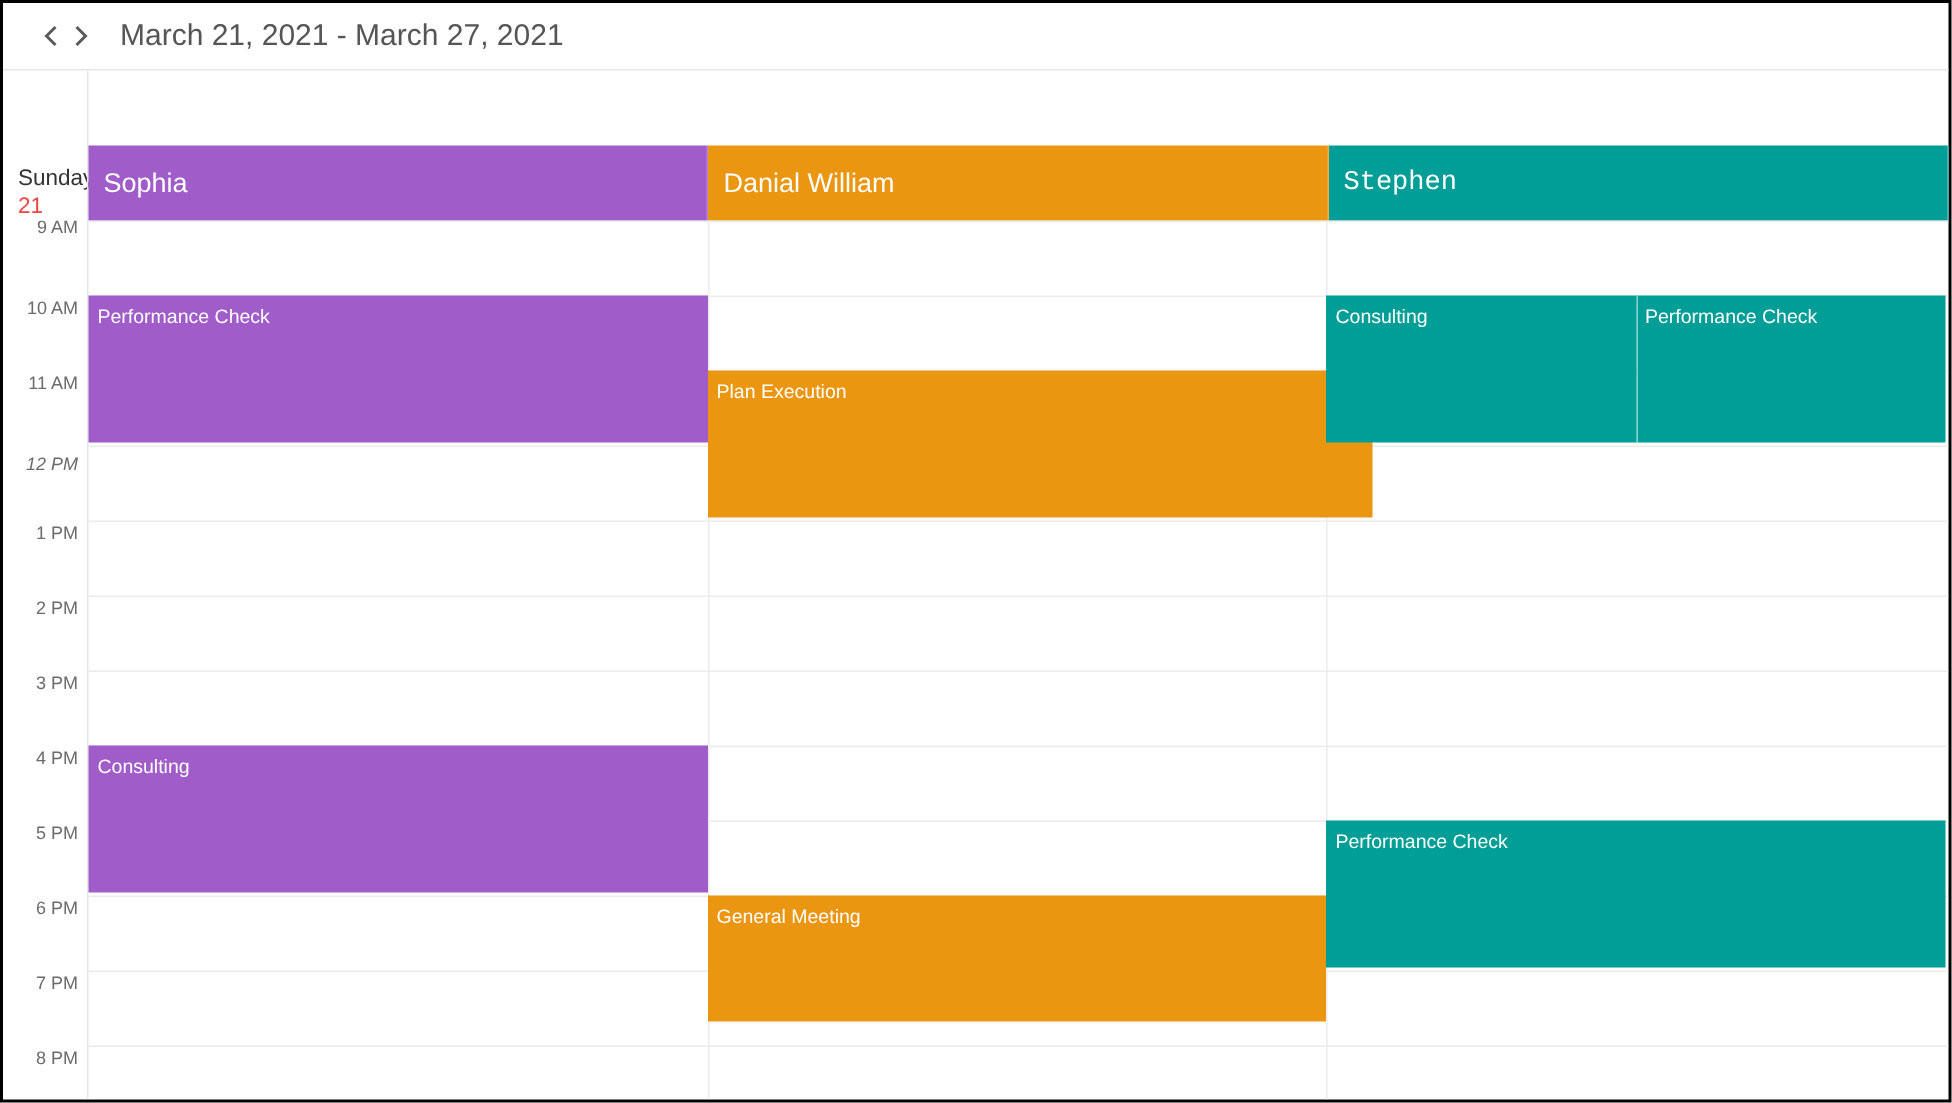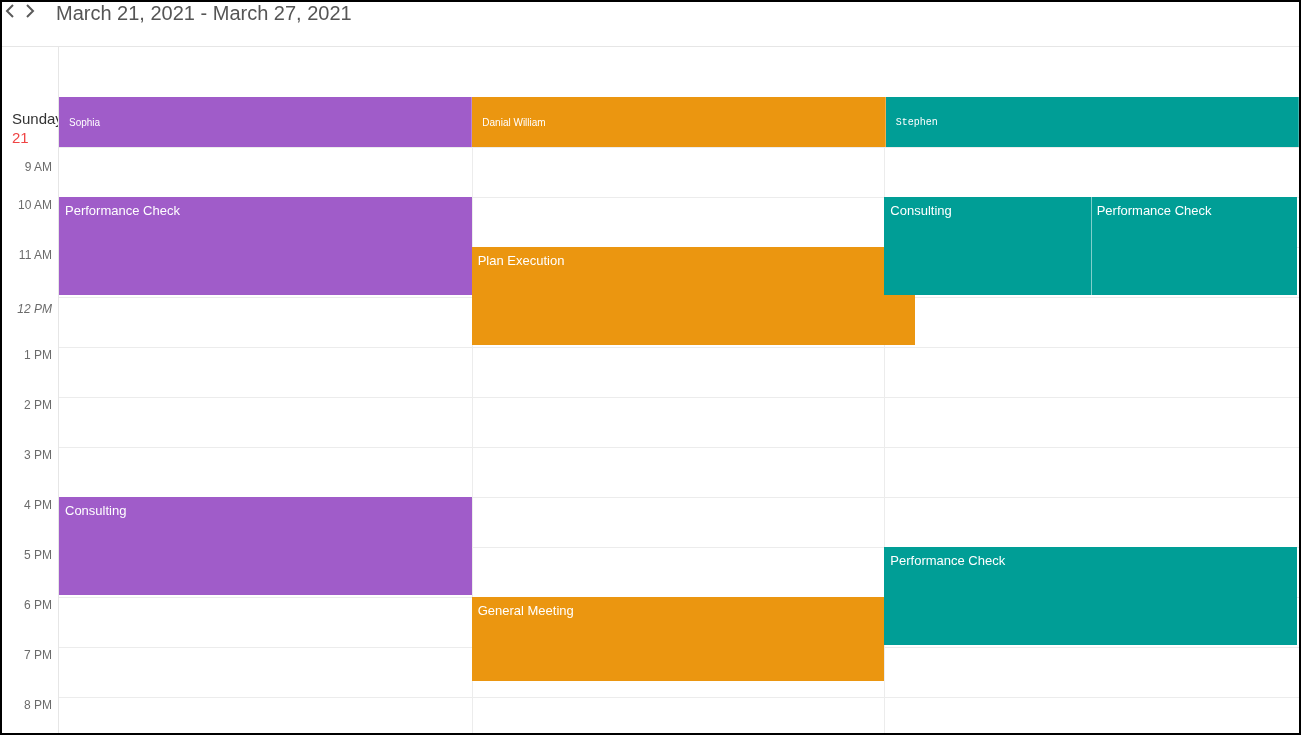--- a/index.html
+++ b/index.html
@@ -15,20 +15,22 @@
     width: 1297px;
     height: 731px;
     margin: 2px;
     display: flex;
     flex-direction: column;
     position: relative;
   }
   .toolbar {
     height: 44px;
     display: flex;
+    align-items: center;
+    padding-left: 24px;
   }
   .nav-arrow {
     width: 18px;
     height: 18px;
     display: flex;
     align-items: center;
     justify-content: center;
     cursor: pointer;
     color: #5a5a5a;
   }
@@ -64,21 +66,21 @@
   .resources-row {
     display: flex;
     height: 50px;
   }
   .resource {
     flex: 1;
     display: flex;
     align-items: center;
     padding-left: 10px;
     color: #fff;
-    font-size: 10px;
+    font-size: 18px;
     border-right: 1px solid rgba(255,255,255,0.25);
   }
   .grid {
     display: flex;
     flex: 1;
     position: relative;
     overflow: hidden;
   }
   .time-col {
     width: 57px;
@@ -159,21 +161,21 @@
     <div class="resource" id="res1" style="background: rgb(235, 150, 16);">
       <span>Danial William</span>
     </div>
     <div class="resource" id="res2" style="background: rgb(0, 158, 150); font-family: Liberation Mono, monospace;">
       <span>Stephen</span>
     </div>
   </div>
 
   <div class="grid">
     <div class="time-col" id="timecol">
-        <div class="time-label" style="top: 20px;">9 AM</div>
+        <div class="time-label" style="top: 4px;">9 AM</div>
         <div class="time-label" style="top: 58px;">10 AM</div>
         <div class="time-label" style="top: 108px;">11 AM</div>
         <div class="time-label" style="top: 162px; font-style: italic;">12 PM</div>
         <div class="time-label" style="top: 208px;">1 PM</div>
         <div class="time-label" style="top: 258px;">2 PM</div>
         <div class="time-label" style="top: 308px;">3 PM</div>
         <div class="time-label" style="top: 358px;">4 PM</div>
         <div class="time-label" style="top: 408px;">5 PM</div>
         <div class="time-label" style="top: 458px;">6 PM</div>
         <div class="time-label" style="top: 508px;">7 PM</div>

